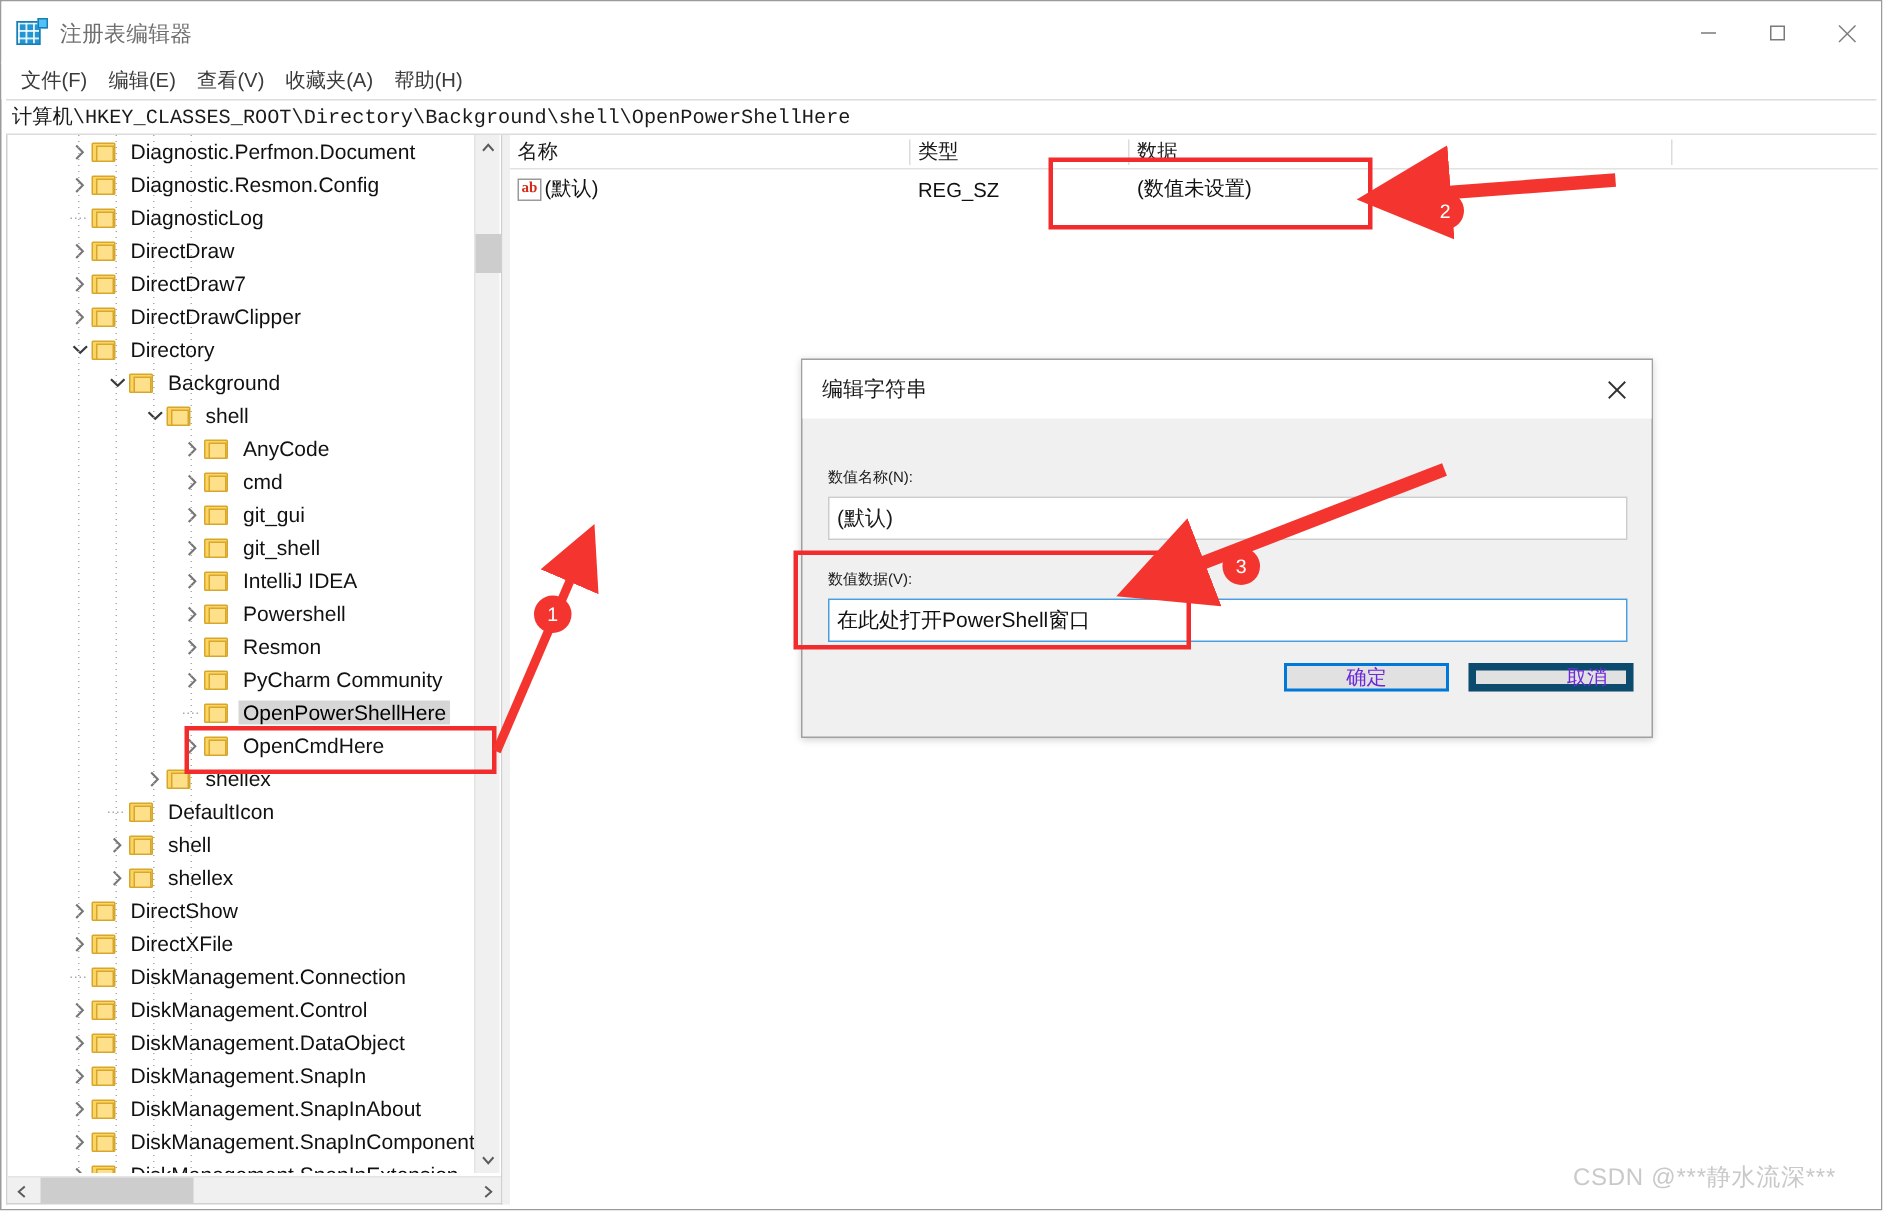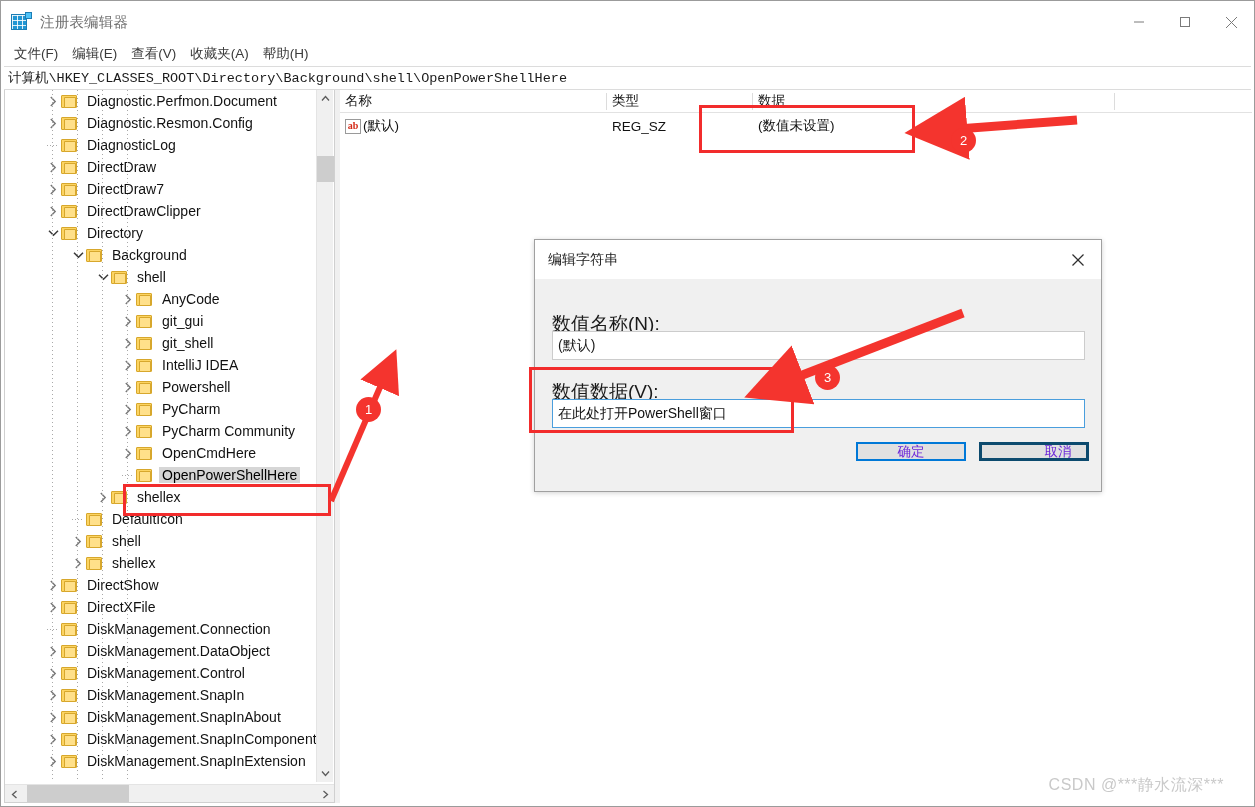--- a/index.html
+++ b/index.html
@@ -206,36 +206,36 @@
     position: absolute; left: 0; top: 0; width: 566px; height: 39px;
     background: #ffffff; display: flex; align-items: center;
   }
   .dlg-title-text { margin-left: 13px; font-size: 14px; color: #1a1a1a; }
   .dlg-close {
     position: absolute; right: 0; top: 0; width: 46px; height: 39px;
     display: flex; align-items: center; justify-content: center; color: #303030;
   }
   .dlg-body { position: absolute; left: 0; top: 39px; width: 566px; height: 212px; }
   .dlg-label {
-    position: absolute; font-size: 19px; color: #1a1a1a;
+    position: absolute; font-size: 10px; color: #1a1a1a;
   }
   .dlg-input {
     position: absolute; height: 29px;
     display: flex; align-items: center; padding-left: 5px;
     font-size: 14px; color: #111; background: #ffffff;
   }
   .dlg-input.readonly { border: 1px solid #cccccc; color: #1a1a1a; }
   .dlg-input.active { border: 1px solid #4a9edd; }
   .dlg-btn {
     position: absolute; width: 110px; height: 19px;
     display: flex; align-items: center; justify-content: center;
     font-size: 13.5px; color: #6d28d9; background: #e1e1e1;
   }
   .dlg-btn.default { border: 2px solid #0078d7; background: #e1e1e1; }
-  .dlg-btn.normal { border: 3px solid #0c4a6e; padding-left: 48px; }
+  .dlg-btn.normal { border: 5px solid #0c4a6e; padding-left: 48px; }
 
   
   .anno-box {
     position: absolute; border: 3px solid #f22c2c; pointer-events: none;
   }
   .anno-badge {
     position: absolute; width: 25px; height: 25px; border-radius: 50%;
     background: #f4342e; color: #ffffff; font-size: 13px;
     display: flex; align-items: center; justify-content: center;
     pointer-events: none; font-family: "Liberation Sans", sans-serif;
@@ -427,20 +427,33 @@
           <div class="indent" style="width: 115px;"></div>
           <div class="twisty">
             <svg width="8" height="11" viewBox="0 0 8 11">
               <polyline points="1.8,1 6.2,5.5 1.8,10" fill="none" stroke="#767676" stroke-width="1.4"></polyline>
             </svg>
           </div>
           <div class="folder">
             <span class="back"></span>
             <span class="front"></span>
           </div>
+          <div class="tree-label">cmd</div>
+        </div>
+        <div class="tree-row">
+          <div class="indent" style="width: 115px;"></div>
+          <div class="twisty">
+            <svg width="8" height="11" viewBox="0 0 8 11">
+              <polyline points="1.8,1 6.2,5.5 1.8,10" fill="none" stroke="#767676" stroke-width="1.4"></polyline>
+            </svg>
+          </div>
+          <div class="folder">
+            <span class="back"></span>
+            <span class="front"></span>
+          </div>
           <div class="tree-label">git_gui</div>
         </div>
         <div class="tree-row">
           <div class="indent" style="width: 115px;"></div>
           <div class="twisty">
             <svg width="8" height="11" viewBox="0 0 8 11">
               <polyline points="1.8,1 6.2,5.5 1.8,10" fill="none" stroke="#767676" stroke-width="1.4"></polyline>
             </svg>
           </div>
           <div class="folder">
@@ -479,60 +492,60 @@
           <div class="indent" style="width: 115px;"></div>
           <div class="twisty">
             <svg width="8" height="11" viewBox="0 0 8 11">
               <polyline points="1.8,1 6.2,5.5 1.8,10" fill="none" stroke="#767676" stroke-width="1.4"></polyline>
             </svg>
           </div>
           <div class="folder">
             <span class="back"></span>
             <span class="front"></span>
           </div>
-          <div class="tree-label">PyCharm</div>
+          <div class="tree-label">Resmon</div>
         </div>
         <div class="tree-row">
           <div class="indent" style="width: 115px;"></div>
           <div class="twisty">
             <svg width="8" height="11" viewBox="0 0 8 11">
               <polyline points="1.8,1 6.2,5.5 1.8,10" fill="none" stroke="#767676" stroke-width="1.4"></polyline>
             </svg>
           </div>
           <div class="folder">
             <span class="back"></span>
             <span class="front"></span>
           </div>
           <div class="tree-label">PyCharm Community</div>
-        </div>
-        <div class="tree-row">
-          <div class="indent" style="width: 115px;"></div>
-          <div class="twisty">
-            <svg width="8" height="11" viewBox="0 0 8 11">
-              <polyline points="1.8,1 6.2,5.5 1.8,10" fill="none" stroke="#767676" stroke-width="1.4"></polyline>
-            </svg>
-          </div>
-          <div class="folder">
-            <span class="back"></span>
-            <span class="front"></span>
-          </div>
-          <div class="tree-label">OpenCmdHere</div>
         </div>
         <div class="tree-row selected">
           <div class="indent" style="width: 115px;"></div>
           <div class="dotline">
             <svg width="14" height="11" viewBox="0 0 14 11">
               <line x1="1" y1="5.5" x2="12" y2="5.5" stroke="#a9a9a9" stroke-width="1" stroke-dasharray="1 2"></line>
             </svg>
           </div>
           <div class="folder">
             <span class="back"></span>
             <span class="front"></span>
           </div>
           <div class="tree-label">OpenPowerShellHere</div>
+        </div>
+        <div class="tree-row">
+          <div class="indent" style="width: 115px;"></div>
+          <div class="twisty">
+            <svg width="8" height="11" viewBox="0 0 8 11">
+              <polyline points="1.8,1 6.2,5.5 1.8,10" fill="none" stroke="#767676" stroke-width="1.4"></polyline>
+            </svg>
+          </div>
+          <div class="folder">
+            <span class="back"></span>
+            <span class="front"></span>
+          </div>
+          <div class="tree-label">OpenCmdHere</div>
         </div>
         <div class="tree-row">
           <div class="indent" style="width: 90px;"></div>
           <div class="twisty">
             <svg width="8" height="11" viewBox="0 0 8 11">
               <polyline points="1.8,1 6.2,5.5 1.8,10" fill="none" stroke="#767676" stroke-width="1.4"></polyline>
             </svg>
           </div>
           <div class="folder">
             <span class="back"></span>
@@ -622,34 +635,34 @@
           <div class="indent" style="width: 40px;"></div>
           <div class="twisty">
             <svg width="8" height="11" viewBox="0 0 8 11">
               <polyline points="1.8,1 6.2,5.5 1.8,10" fill="none" stroke="#767676" stroke-width="1.4"></polyline>
             </svg>
           </div>
           <div class="folder">
             <span class="back"></span>
             <span class="front"></span>
           </div>
+          <div class="tree-label">DiskManagement.Control</div>
+        </div>
+        <div class="tree-row">
+          <div class="indent" style="width: 40px;"></div>
+          <div class="twisty">
+            <svg width="8" height="11" viewBox="0 0 8 11">
+              <polyline points="1.8,1 6.2,5.5 1.8,10" fill="none" stroke="#767676" stroke-width="1.4"></polyline>
+            </svg>
+          </div>
+          <div class="folder">
+            <span class="back"></span>
+            <span class="front"></span>
+          </div>
           <div class="tree-label">DiskManagement.DataObject</div>
-        </div>
-        <div class="tree-row">
-          <div class="indent" style="width: 40px;"></div>
-          <div class="twisty">
-            <svg width="8" height="11" viewBox="0 0 8 11">
-              <polyline points="1.8,1 6.2,5.5 1.8,10" fill="none" stroke="#767676" stroke-width="1.4"></polyline>
-            </svg>
-          </div>
-          <div class="folder">
-            <span class="back"></span>
-            <span class="front"></span>
-          </div>
-          <div class="tree-label">DiskManagement.Control</div>
         </div>
         <div class="tree-row">
           <div class="indent" style="width: 40px;"></div>
           <div class="twisty">
             <svg width="8" height="11" viewBox="0 0 8 11">
               <polyline points="1.8,1 6.2,5.5 1.8,10" fill="none" stroke="#767676" stroke-width="1.4"></polyline>
             </svg>
           </div>
           <div class="folder">
             <span class="back"></span>

